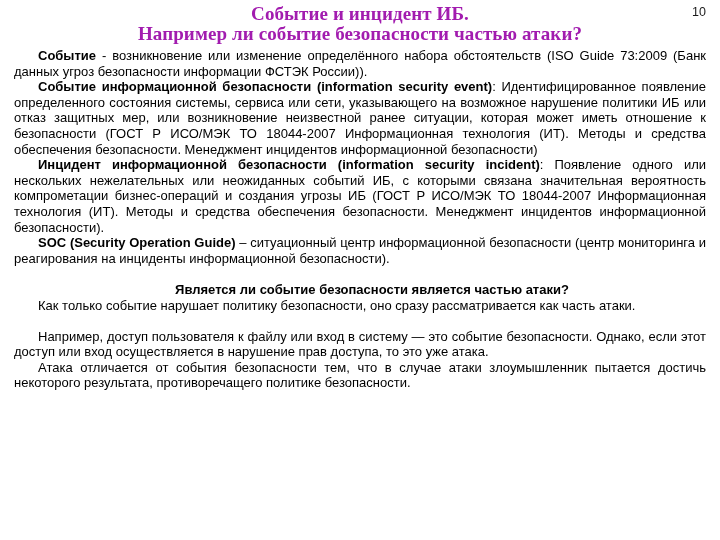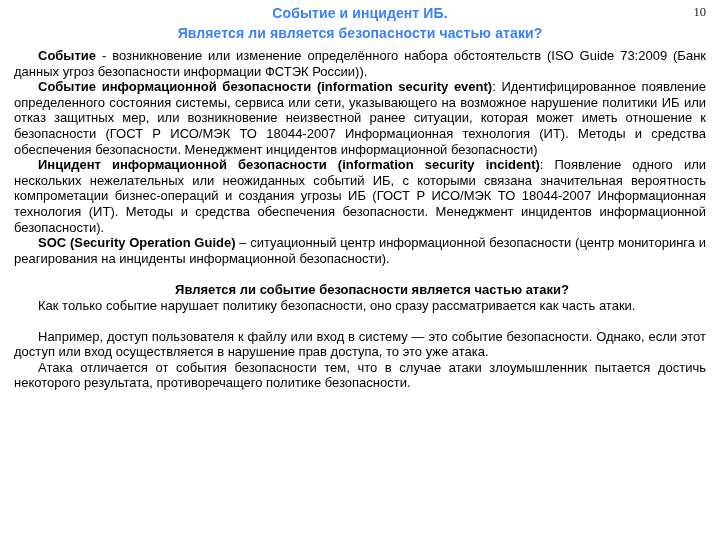--- a/index.html
+++ b/index.html
@@ -25,36 +25,37 @@
   }
 
   
   .page-number {
     position: absolute;
     top: 5px;
     right: 14px;
     font-size: 12.5px;
     line-height: 14px;
     color: #1a1a1a;
-    font-family: Liberation Serif, serif;
+    font-family: Liberation Sans, sans-serif;
     text-align: right;
   }
 
   
   .title-block {
     padding-top: 4px;
     text-align: center;
   }
   .title-line {
-    color: #3b82f6;
-    font-size: 14px;
+    color: #a21caf;
+    font-size: 19px;
     font-weight: bold;
     line-height: 19.5px;
     letter-spacing: 0.1px;
     white-space: nowrap;
+    font-family: Liberation Serif, serif;
   }
 
   
   .body-area {
     position: absolute;
     left: 14px;
     right: 14px;
     top: 48px;
     width: 692px;
     box-sizing: border-box;
@@ -84,21 +85,21 @@
 </style>
 </head>
 <body>
 
 <div class="slide">
 
   <div class="page-number">10</div>
 
   <div class="title-block">
     <div class="title-line">Событие и инцидент ИБ.</div>
-    <div class="title-line">Является ли является безопасности частью атаки?</div>
+    <div class="title-line">Например ли событие безопасности частью атаки?</div>
   </div>
 
   <div class="body-area">
 
     <p class="para indent">
       <b>Событие</b><span> - возникновение или изменение определённого набора обстоятельств (ISO Guide 73:2009 (Банк данных угроз безопасности информации ФСТЭК России)).</span>
     </p>
 
     <p class="para indent">
       <b>Событие информационной безопасности (information security event)</b><span>: Идентифицированное появление определенного состояния системы, сервиса или сети, указывающего на возможное нарушение политики ИБ или отказ защитных мер, или возникновение неизвестной ранее ситуации, которая может иметь отношение к безопасности (ГОСТ Р ИСО/МЭК ТО 18044-2007 Информационная технология (ИТ). Методы и средства обеспечения безопасности. Менеджмент инцидентов информационной безопасности)</span>

